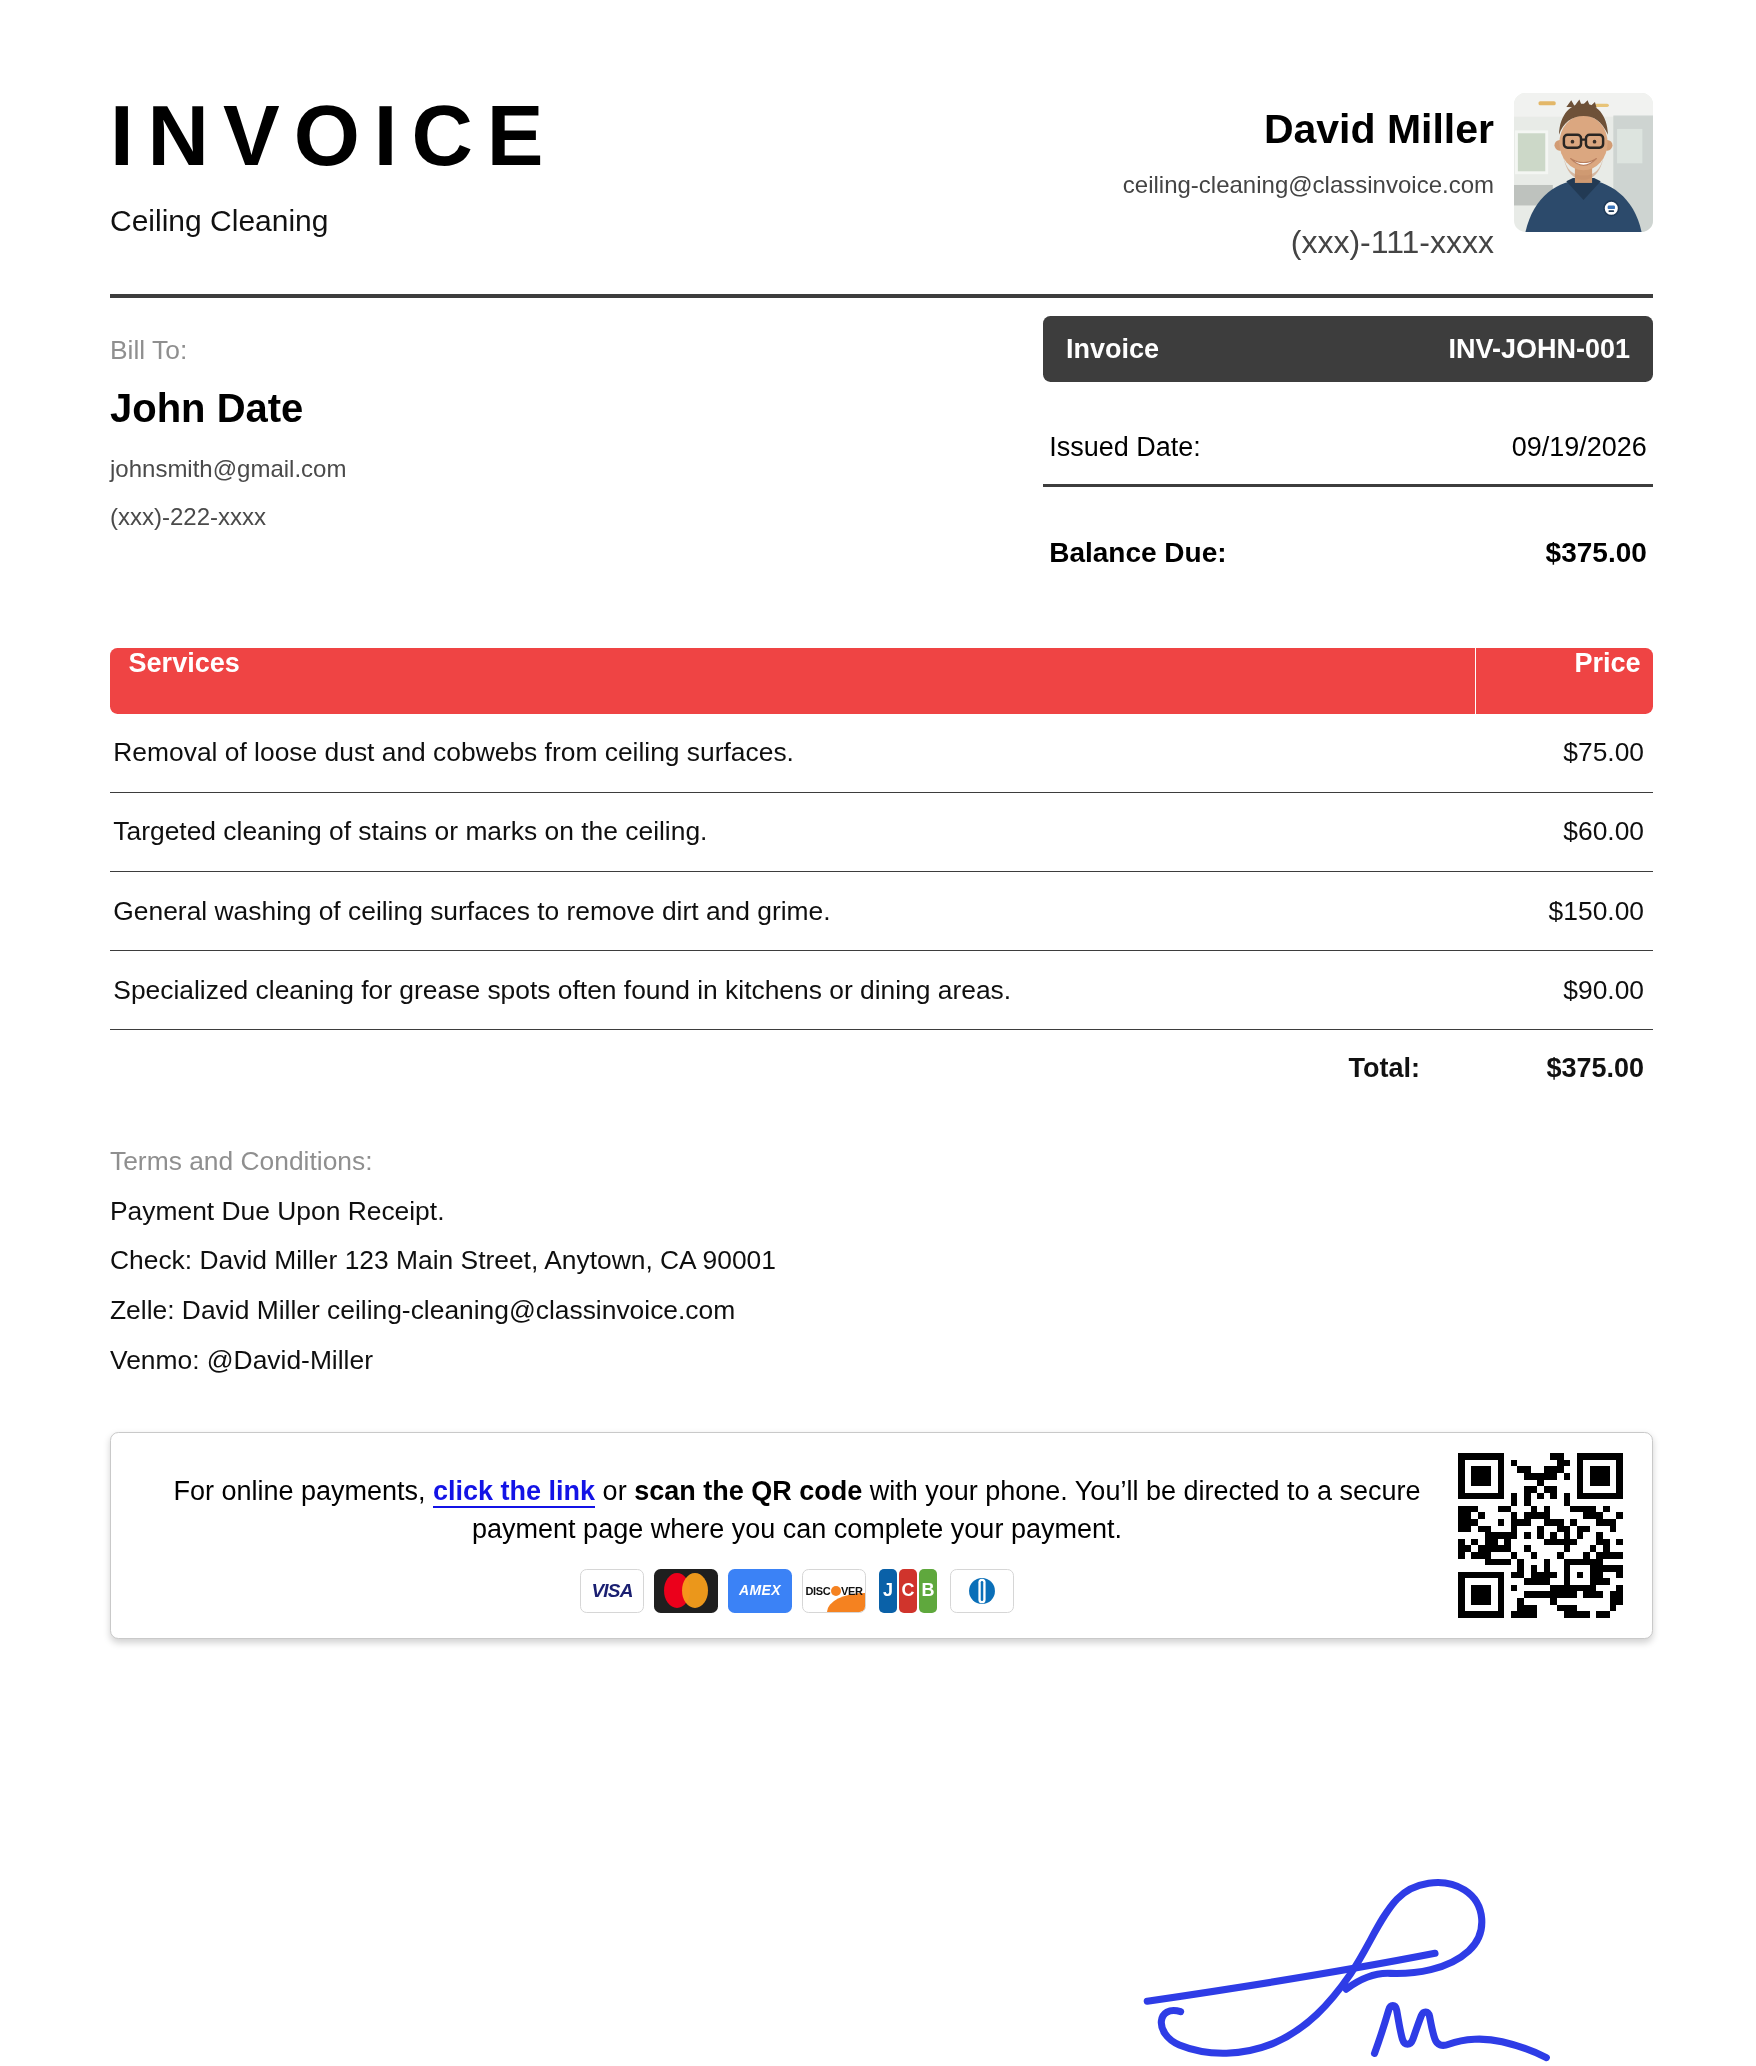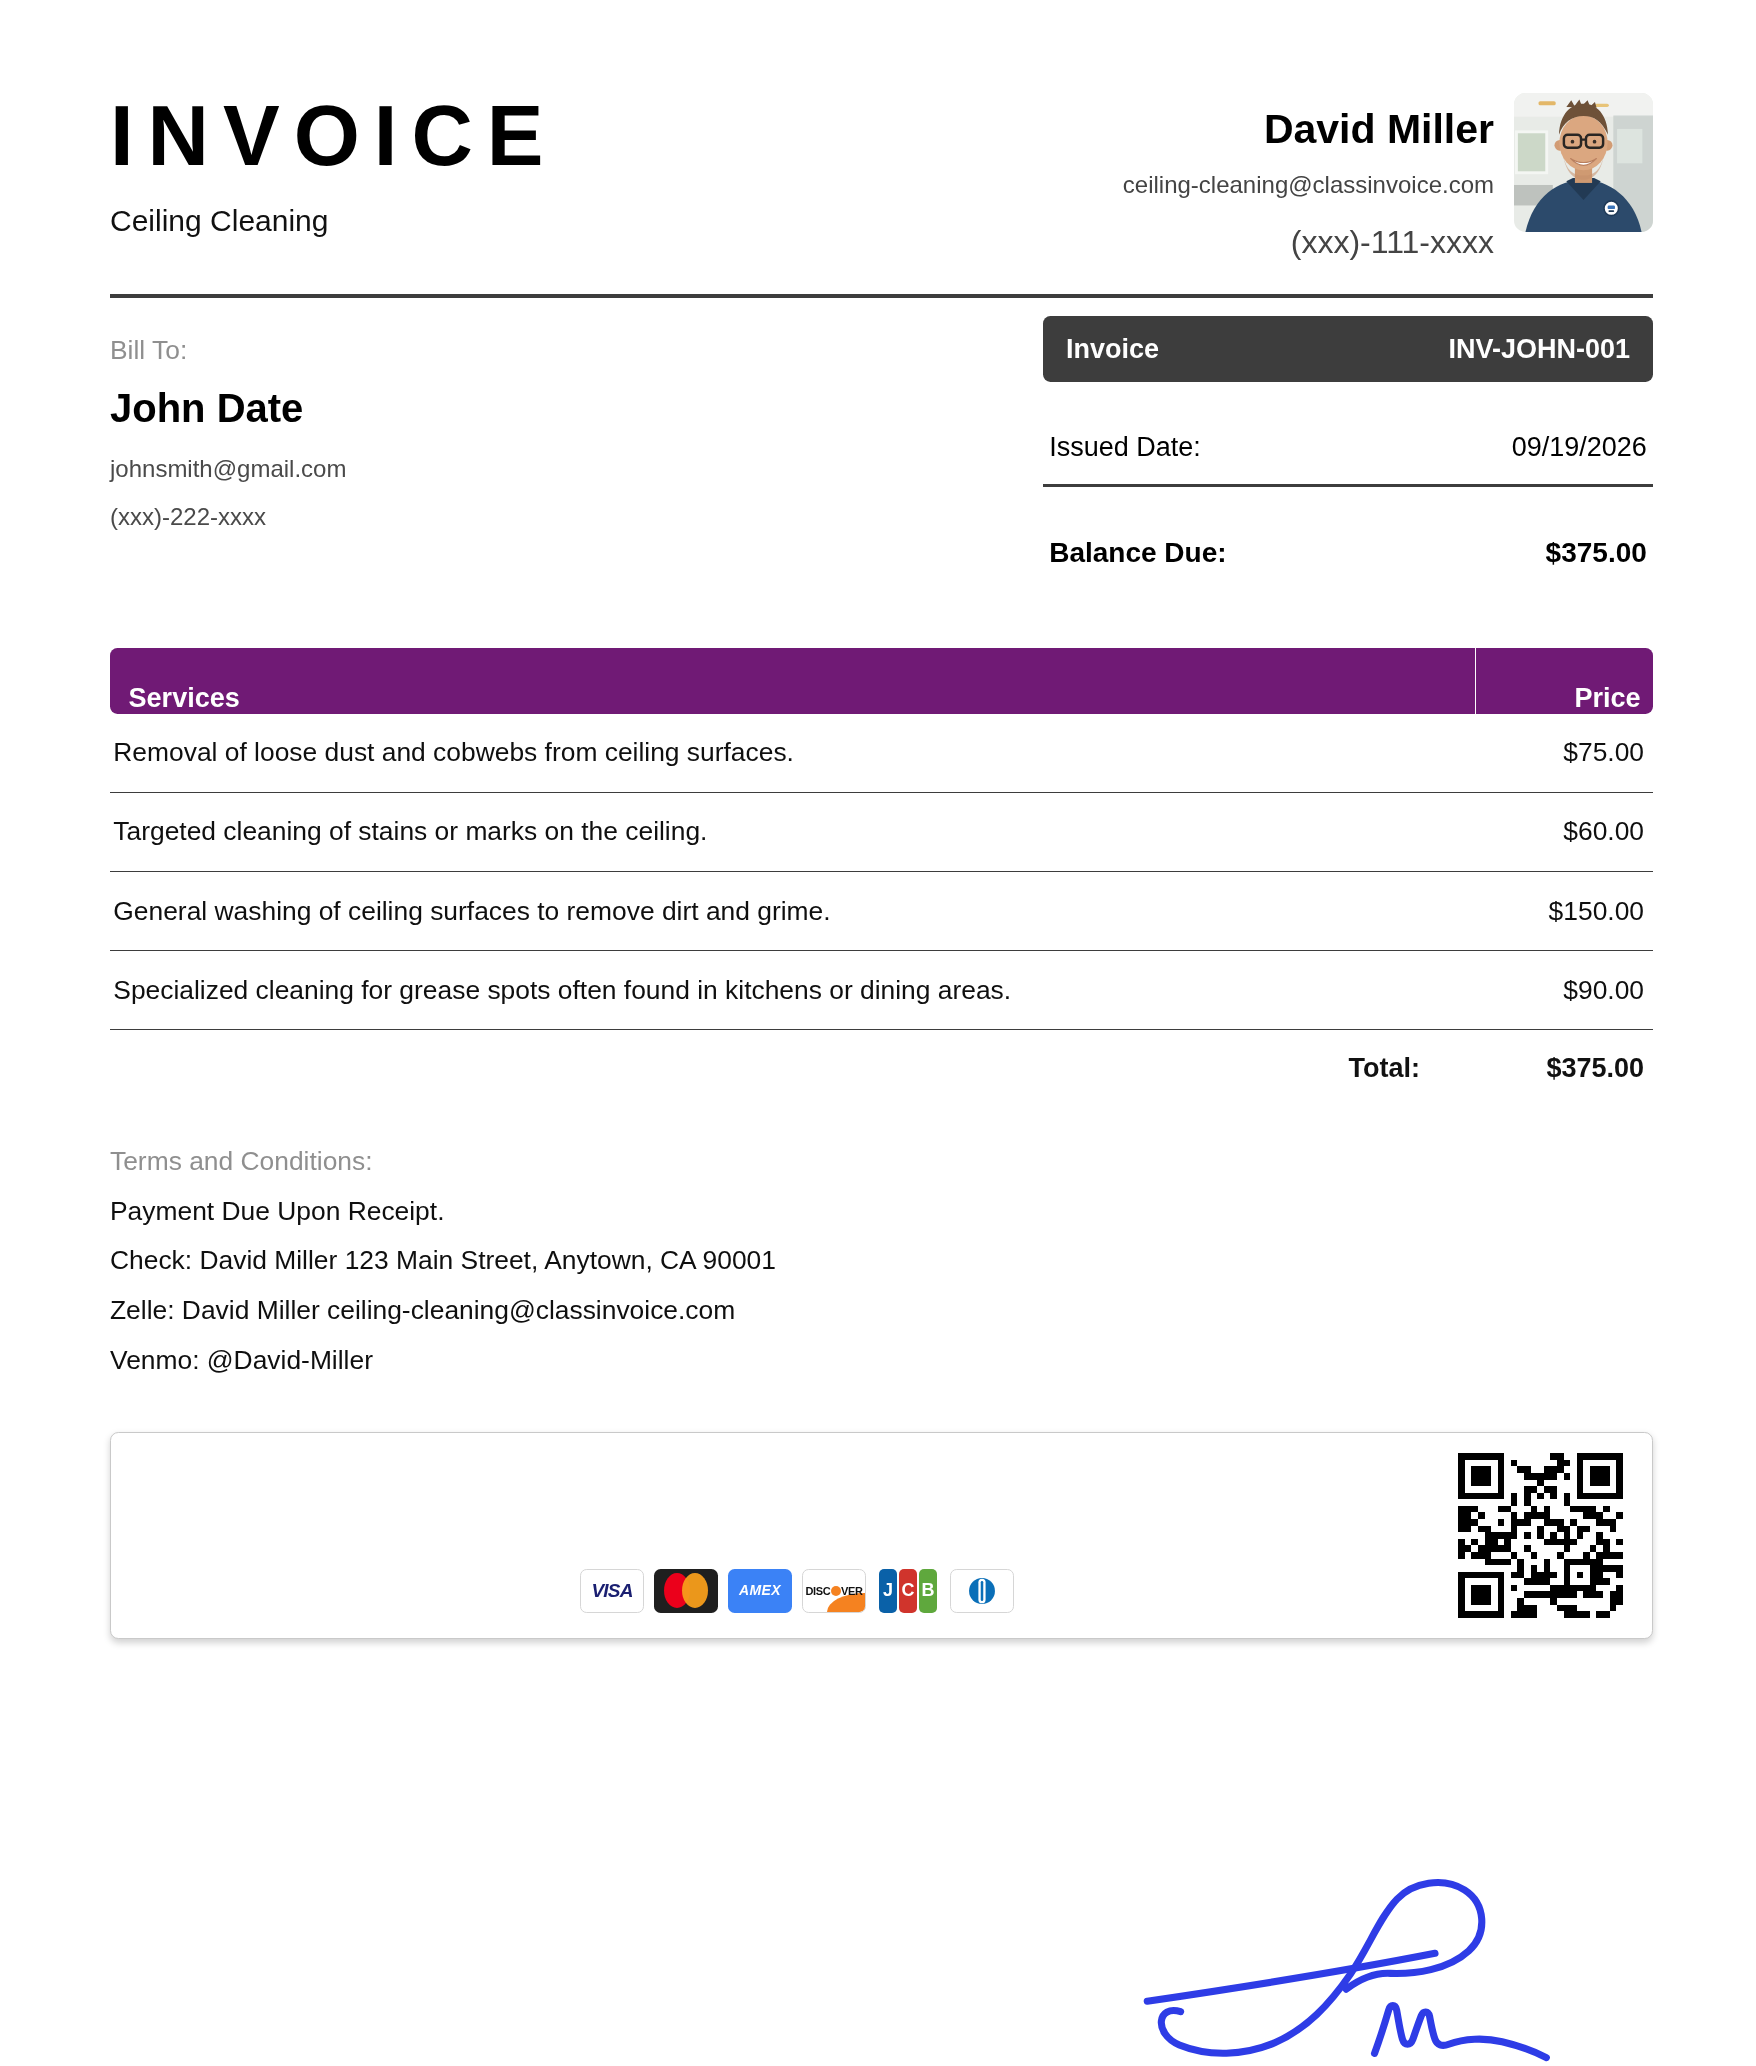--- a/index.html
+++ b/index.html
@@ -34,21 +34,21 @@
                 justify-content:space-between;align-items:center;padding:0 23px;box-sizing:border-box;}
   .panel-header span{color:#fff;font-size:27px;font-weight:bold;}
   .panel-row{display:flex;justify-content:space-between;align-items:center;padding:22px 6.2px 20.7px 6.2px;}
   .panel-row span{font-size:27px;color:#000;margin-top:28px;}
   .panel-divider{height:2.9px;background:#3d3d3d;}
   .panel-row.balance span{font-weight:bold;font-size:28px;}
 
   
   .services{margin-top:58px;}
   .svc-header{display:flex;border-radius:7.4px;overflow:hidden;height:66px;}
-  .svc-header .svc-cell{background:#701a75;display:flex;align-items:flex-end;}
+  .svc-header .svc-cell{background:#ef4444;display:flex;align-items:flex-start;}
   .svc-cell.desc{flex:1;padding-left:18.6px;}
   .svc-cell.price{width:165px;justify-content:flex-end;padding-right:12.4px;border-left:1.7px solid #fcfcfc;}
   .svc-header span{color:#fff;font-size:27px;font-weight:bold;}
   .svc-row{display:flex;align-items:center;border-bottom:1.7px solid #3d3d3d;padding:23.6px 0;}
   .svc-row:last-of-type{border-bottom:2.5px solid #3a3a3a;}
   .svc-row .d{flex:1;font-size:26.4px;color:#0f0f0f;padding-left:3.3px;}
   .svc-row .p{width:174px;text-align:right;font-size:26.4px;color:#0f0f0f;padding-right:9px;}
   .svc-total{display:flex;align-items:center;padding-top:23px;}
   .svc-total .spacer{flex:1;}
   .svc-total .t-label{font-size:27px;font-weight:bold;margin-right:50px;}
@@ -203,20 +203,23 @@
 
     <div class="terms">
       <div class="terms-label">Terms and Conditions:</div>
       <div class="terms-line">Payment Due Upon Receipt.</div>
       <div class="terms-line">Check: David Miller 123 Main Street, Anytown, CA 90001</div>
       <div class="terms-line">Zelle: David Miller ceiling-cleaning@classinvoice.com</div>
       <div class="terms-line">Venmo: @David-Miller</div>
     </div>
 
     <div class="payment-box">
+      <div class="payment-text">
+        <span>For online payments, </span><span class="payment-link">click the link</span><span> or </span><span class="payment-bold">scan the QR code</span><span> with your phone. You’ll be directed to a secure payment page where you can complete your payment.</span>
+      </div>
       <div class="cards">
         <div class="card white card-visa">
           <span>VISA</span>
         </div>
         <div class="card card-mc">
           <div class="mc-red"></div>
           <div class="mc-orange"></div>
         </div>
         <div class="card card-amex">
           <span>AM</span>

